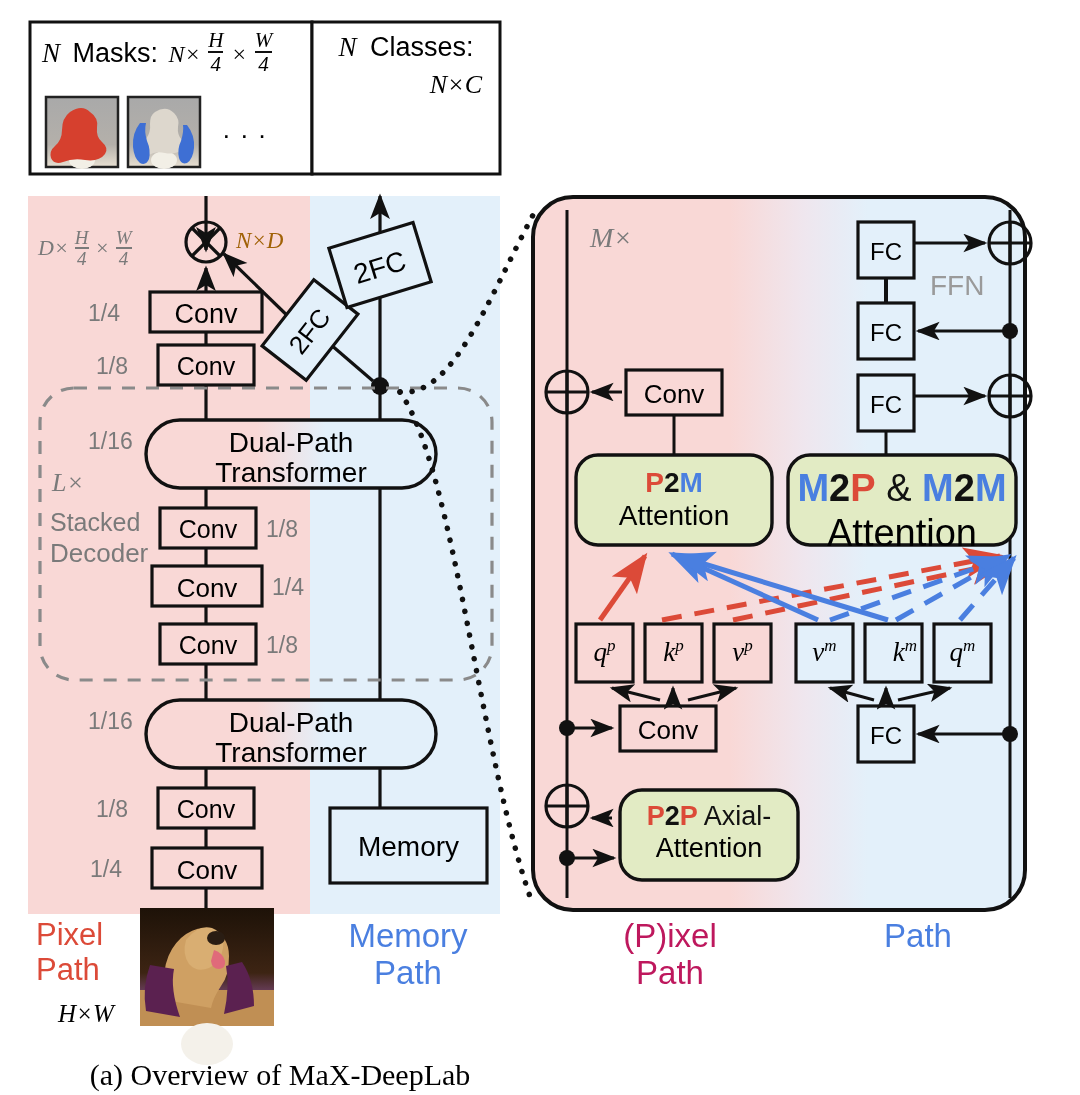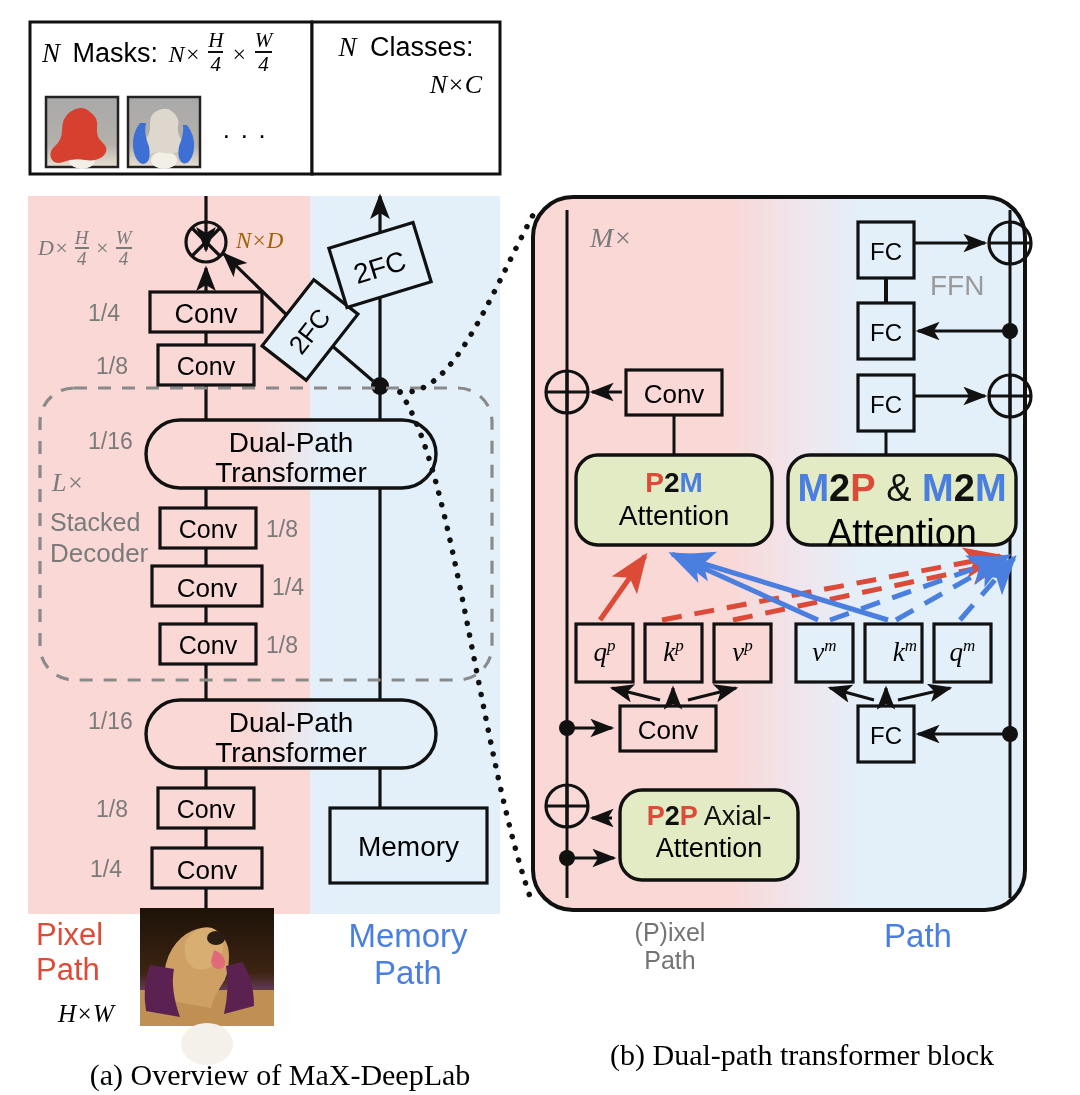--- a/index.html
+++ b/index.html
@@ -384,25 +384,24 @@
   <div class="math" style="position:absolute;left:796px;top:636px;width:57px;text-align:center;font-size:27px;">
     <span>v</span><sup style="font-size:17px;">m</sup>
   </div>
   <div class="math" style="position:absolute;left:865px;top:636px;width:80px;text-align:center;font-size:27px;">
     <span>k</span><sup style="font-size:17px;">m</sup>
   </div>
   <div class="math" style="position:absolute;left:934px;top:636px;width:57px;text-align:center;font-size:27px;">
     <span>q</span><sup style="font-size:17px;">m</sup>
   </div>
 
-  <div class="sans" style="position:absolute;left:570px;top:918px;width:200px;text-align:center;font-size:25px;color:#737373;line-height:1.12;">
+  <div class="sans" style="position:absolute;left:570px;top:918px;width:200px;text-align:center;font-size:33px;color:#be185d;line-height:1.12;">
     <div><span>(P)</span><span>ixel</span></div>
     <div>Path</div>
   </div>
   <div class="sans" style="position:absolute;left:808px;top:918px;width:220px;text-align:center;font-size:33px;color:#4A7FE0;line-height:1.12;">
     <div>Path</div>
   </div>
 
   <div class="serif" style="position:absolute;left:30px;top:1038px;width:500px;text-align:center;font-size:30px;margin-top:20px;">(a)  Overview of MaX-DeepLab</div>
-  <div class="serif" style="position:absolute;left:552px;top:1038px;width:500px;text-align:center;font-size:30px;">(b)  Dual-path transformer block</div>
 
 </div>
 </div>
 
 </body></html>

